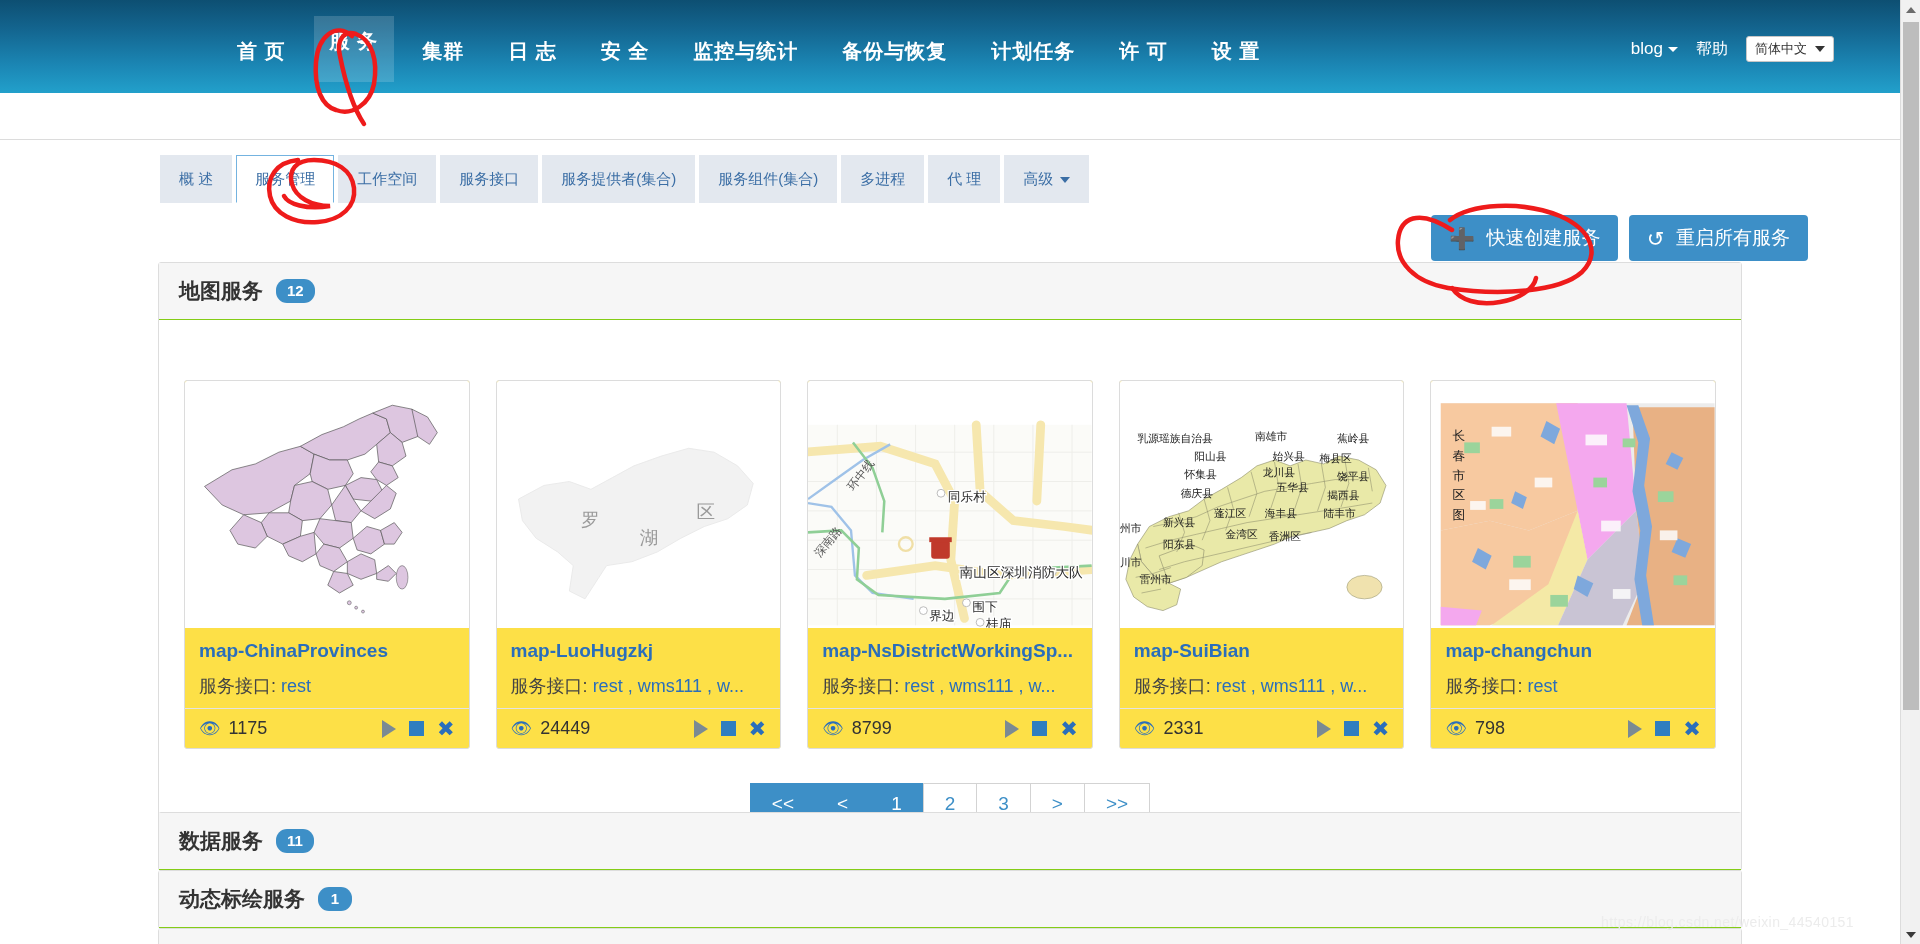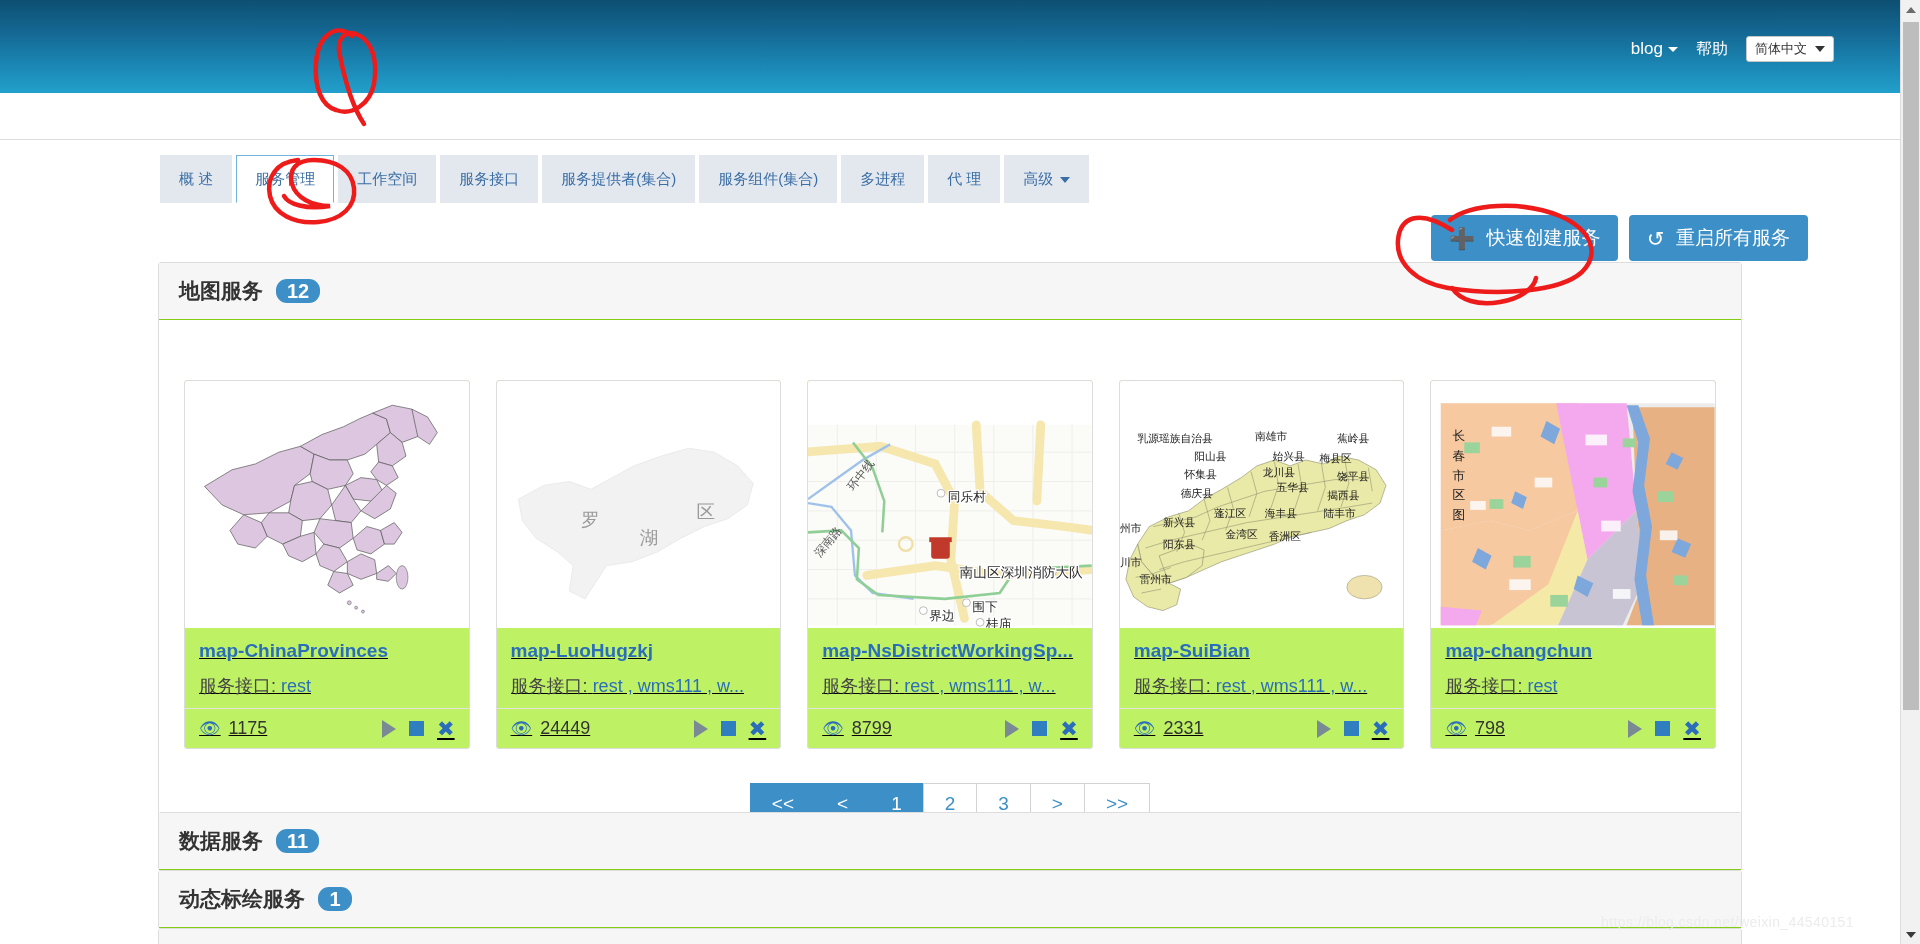--- a/index.html
+++ b/index.html
@@ -61,32 +61,32 @@
   .panel {
     position:absolute; left:158px; width:1584px;
     background:#fff; border:1px solid #dddddd; border-radius:3px;
   }
   .panel-head {
     background:#f6f6f6; border-bottom:1px solid #84cc16;
     padding:14px 20px; display:flex; align-items:center; gap:13px;
   }
   .panel-title { font-size:21px; font-weight:bold; color:#333; }
   .badge {
-    background:#3d8fc7; color:#fff; border-radius:11px; font-size:20px; font-weight:bold;
+    background:#3d8fc7; color:#fff; border-radius:11px; font-size:15px; font-weight:bold;
     padding:3px 11px; min-width:34px; text-align:center; line-height:18px;
   }
 
   #panel-map { top:262px; }
   #panel-data { top:812px; }
   #panel-plot { top:870px; }
   #panel-extra { top:928px; }
 
   
   .cards { display:flex; gap:26px; padding:60px 25px 0 25px; }
-  .card { width:290px; border:1px solid #dcdcdc; border-radius:3px; background:#bef264; overflow:hidden;text-decoration:underline; }
+  .card { width:290px; border:1px solid #dcdcdc; border-radius:3px; background:#fde047; overflow:hidden; }
   .card-thumb { height:247px; background:#fff; position:relative; overflow:hidden; }
   .card-thumb svg { display:block; width:100%; height:100%; }
   .card-body { padding:12px 14px 10px 14px; }
   .card-title { color:#2a6ebb; font-size:19px; font-weight:bold; cursor:pointer; white-space:nowrap; overflow:hidden; }
   .card-sub { margin-top:12px; font-size:18px; color:#444; white-space:nowrap; overflow:hidden; }
   .card-sub .iface { color:#2a6ebb; }
   .card-foot {
     border-top:1px solid #e3e3e3; padding:9px 14px;
     display:flex; align-items:center; justify-content:space-between;
   }
@@ -122,20 +122,32 @@
     position:absolute; right:66px; bottom:14px; color:#ececec; font-size:14px;
     letter-spacing:0.4px; white-space:nowrap;
   }
 </style>
 </head>
 <body>
 
 <div class="page">
 
   <div class="topnav">
+    <div class="nav-items">
+      <div class="nav-item">首 页</div>
+      <div class="nav-item active">服 务</div>
+      <div class="nav-item">集群</div>
+      <div class="nav-item">日 志</div>
+      <div class="nav-item">安 全</div>
+      <div class="nav-item">监控与统计</div>
+      <div class="nav-item">备份与恢复</div>
+      <div class="nav-item">计划任务</div>
+      <div class="nav-item">许 可</div>
+      <div class="nav-item">设 置</div>
+    </div>
 
     <div class="nav-right">
       <div class="nav-user">
         <span>blog</span><span class="caret"></span>
       </div>
       <div class="nav-help">帮助</div>
       <div class="lang-select">
         <span>简体中文</span>
         <span class="caret-dark"></span>
       </div>

